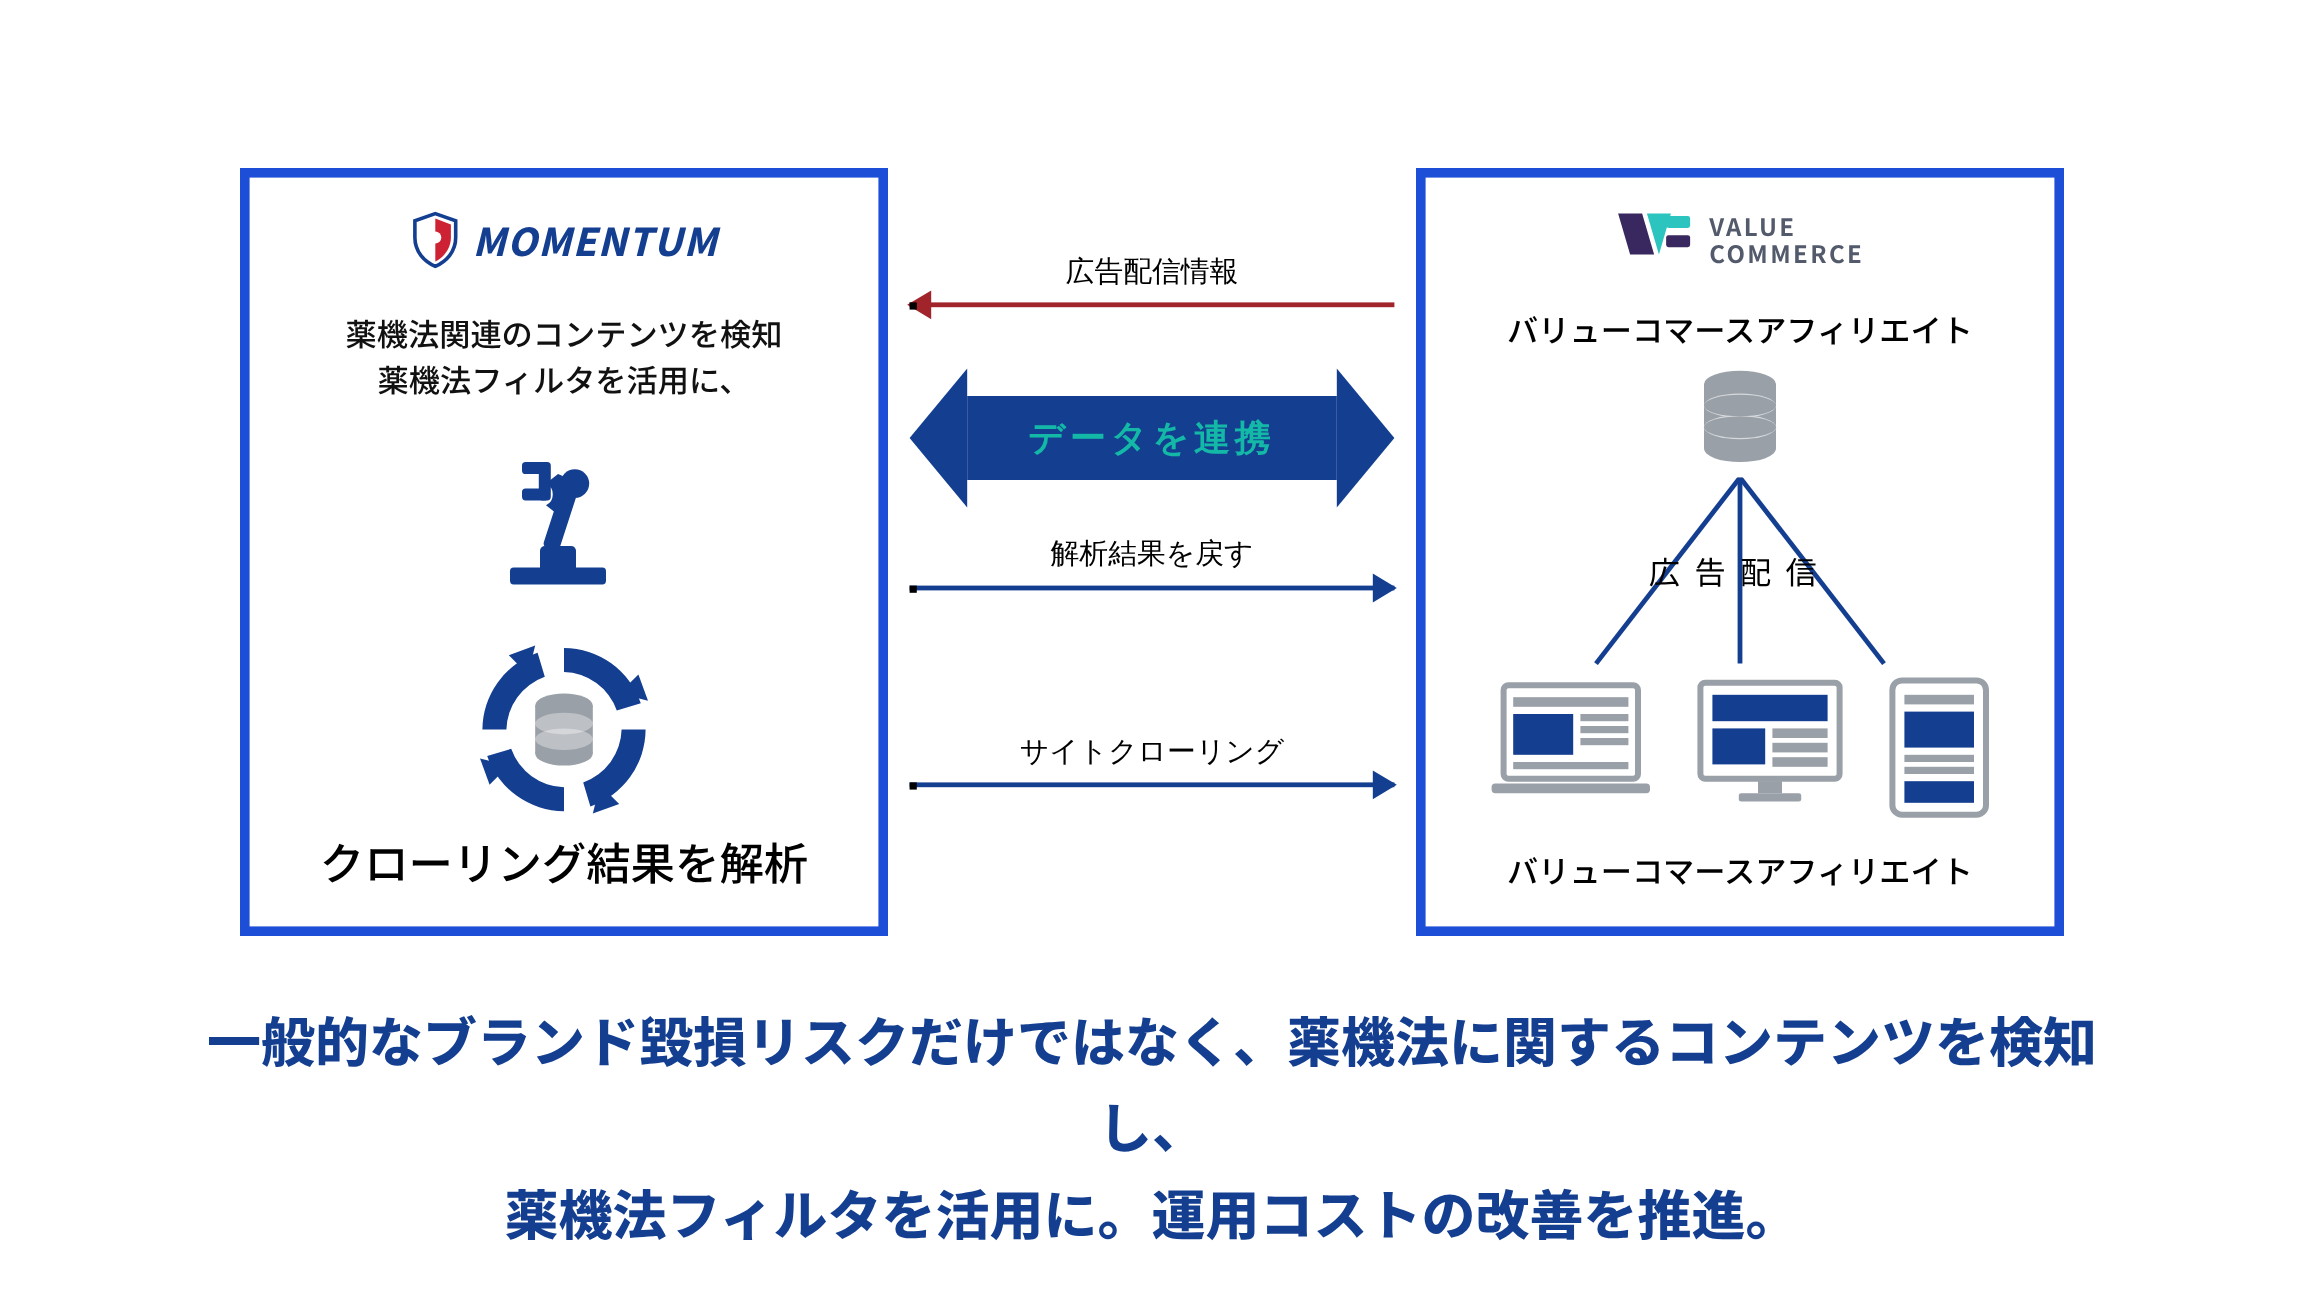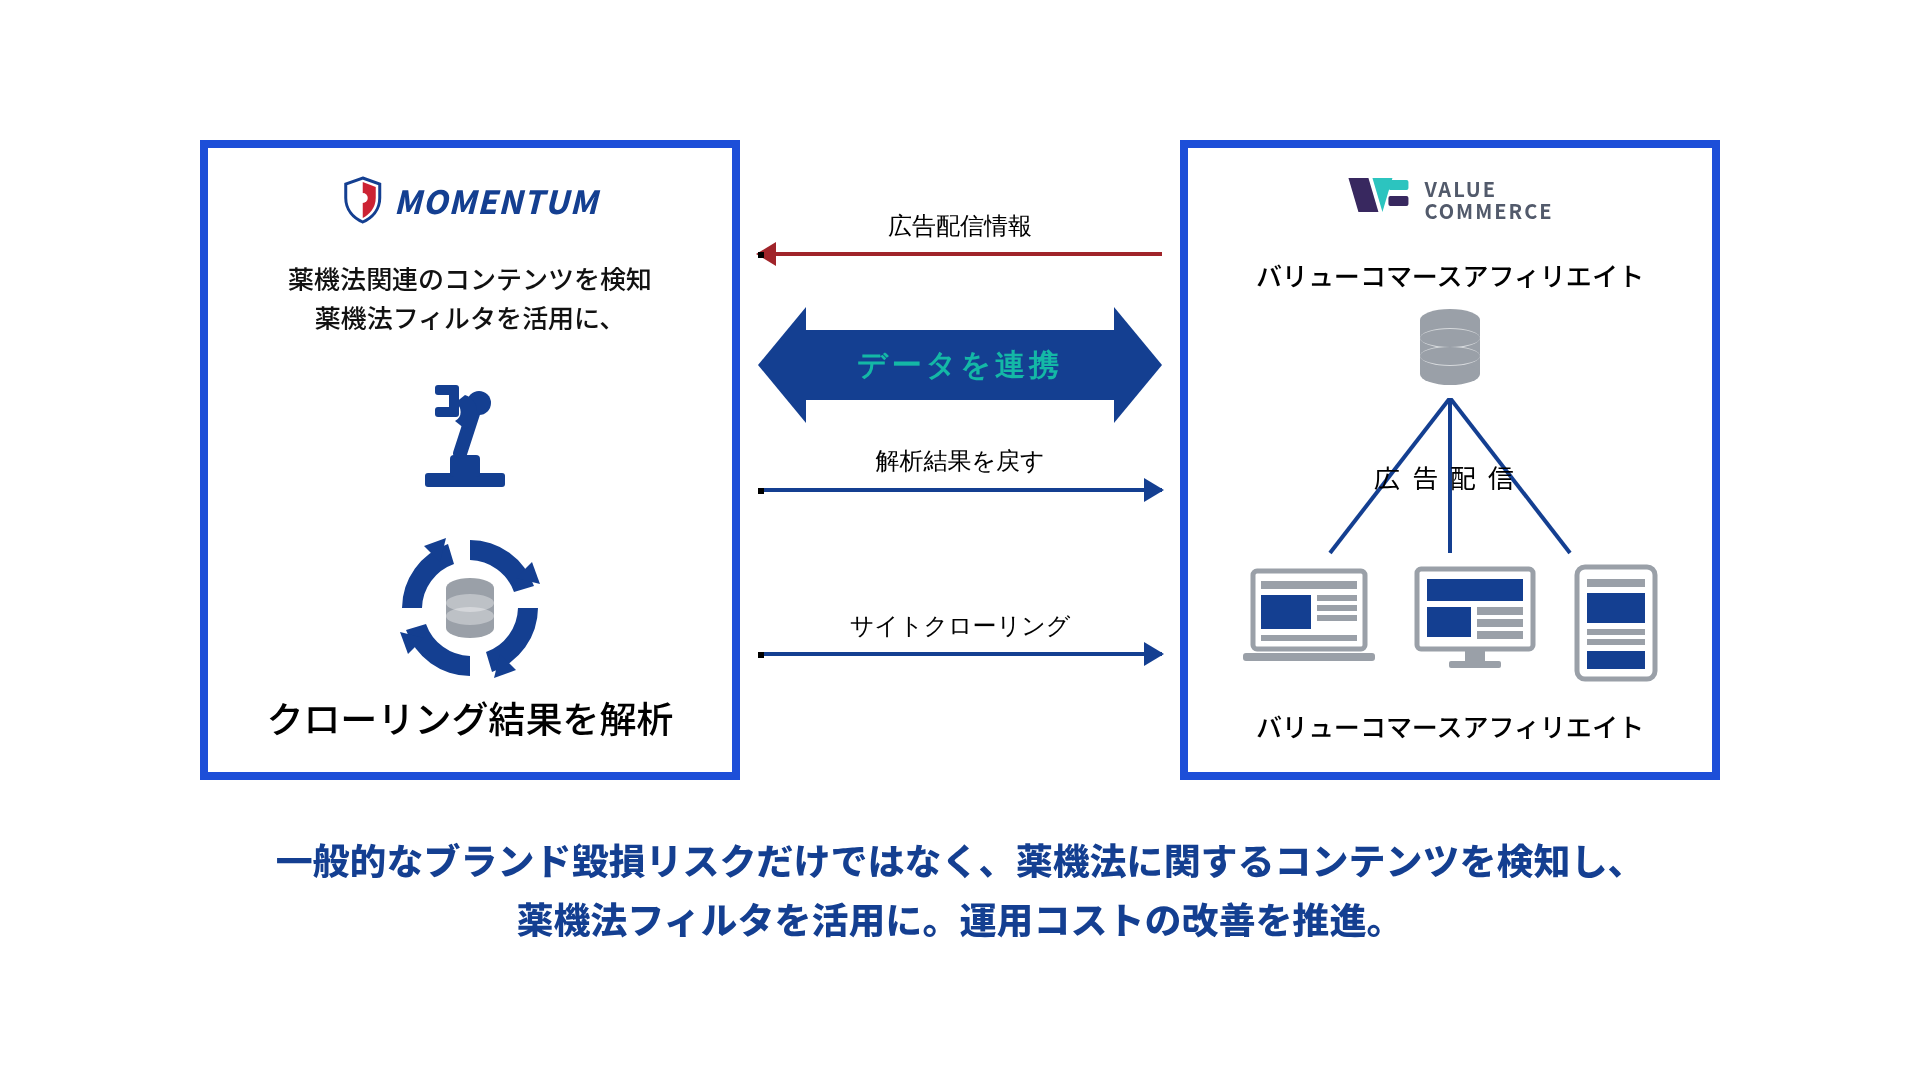--- a/index.html
+++ b/index.html
@@ -135,21 +135,21 @@
   }
   .bigarrow .tri {
     width: 0; height: 0; border-style: solid;
   }
   .bigarrow .tri.left  { border-width: 58px 48px 58px 0; border-color: transparent #143f91 transparent transparent; }
   .bigarrow .tri.right { border-width: 58px 0 58px 48px; border-color: transparent transparent transparent #143f91; }
 
   
   .bottom {
     position: absolute; left: 0; right: 0; top: 740px;
-    text-align: center; font-size: 37px; font-weight: 800; color: #143f91;
+    text-align: center; font-size: 45px; font-weight: 800; color: #143f91;
     line-height: 1.6;
   }
 </style>
 </head>
 <body>
 
 <div class="canvas">
 
   <div class="box box-left">
     <div class="mm-logo">

